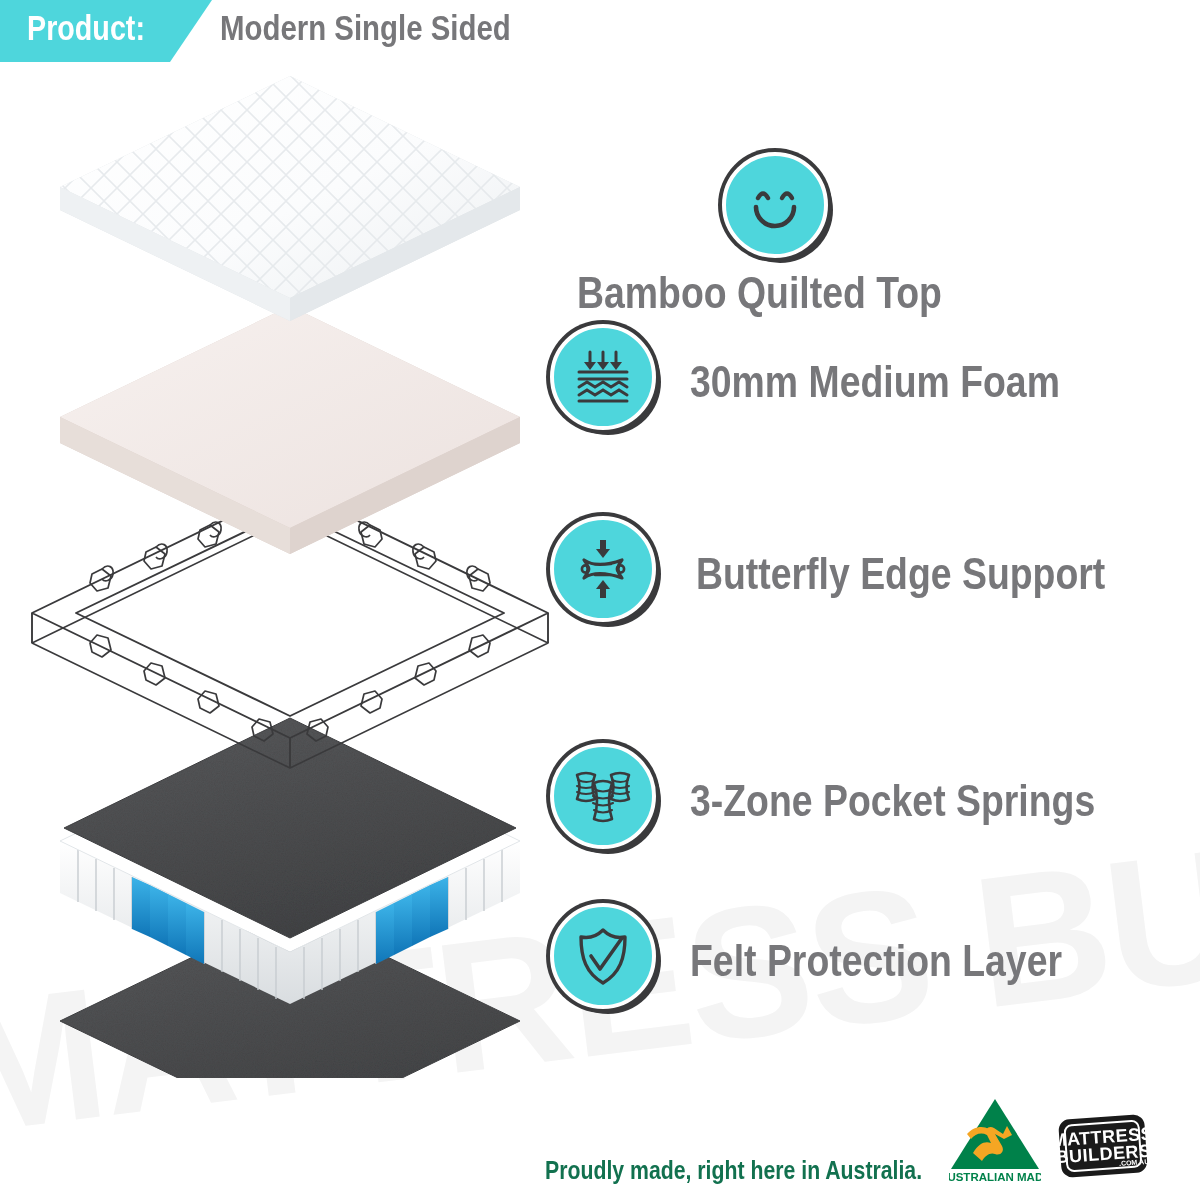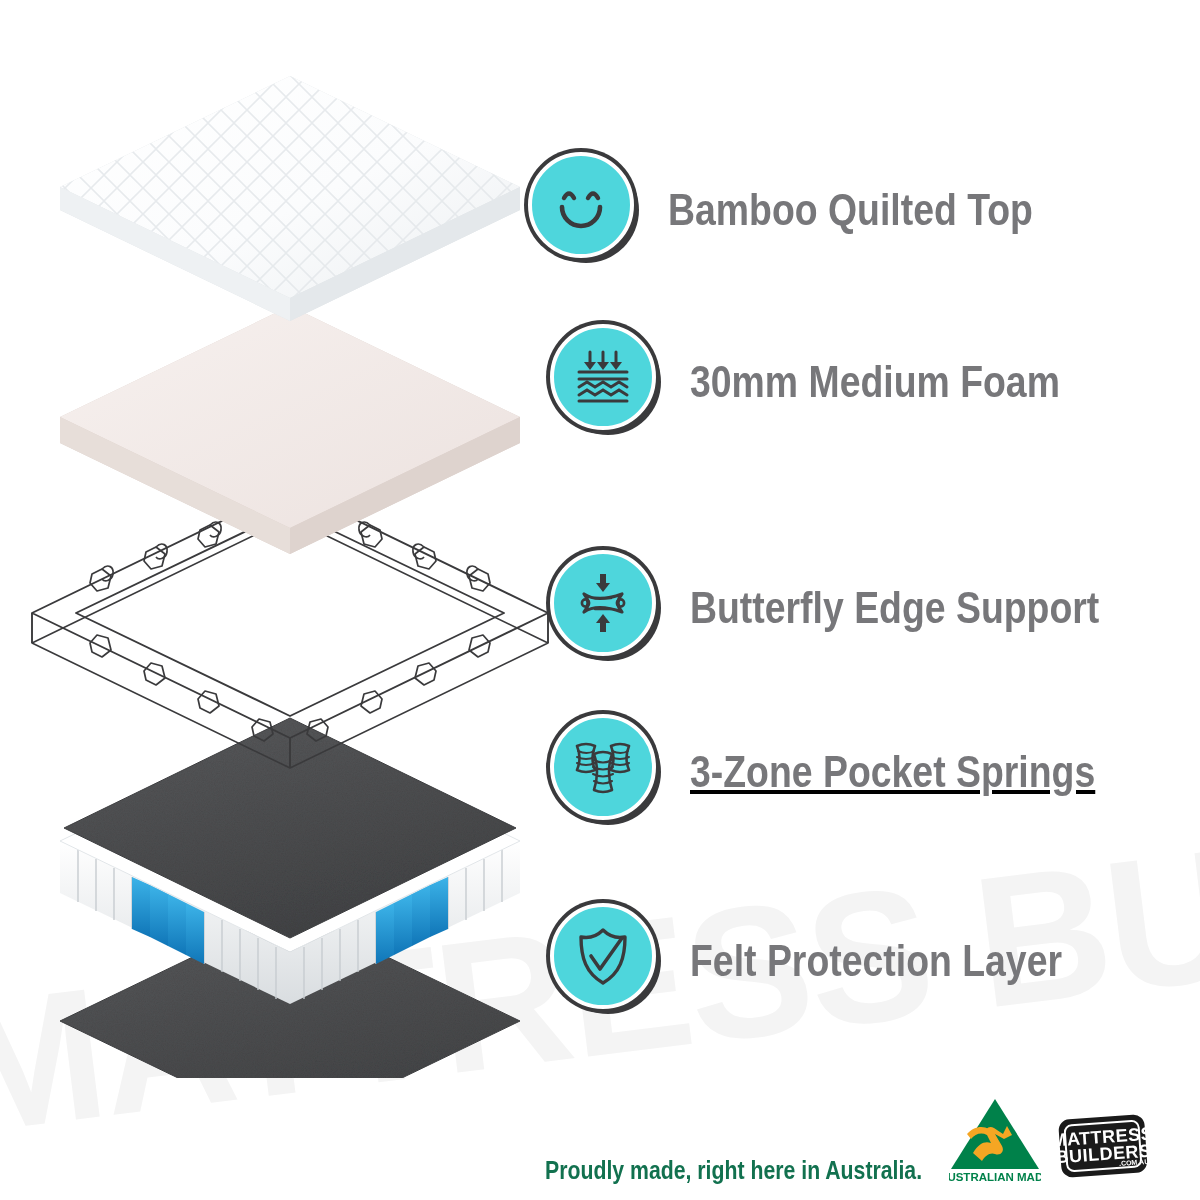--- a/index.html
+++ b/index.html
@@ -167,20 +167,25 @@
     flex: 0 0 96px;
   }
 </style>
 </head>
 <body>
 
 <div id="page">
 
   <div class="watermark">MATTRESS BUILDERS</div>
 
+  <div class="header">
+    <div class="header-banner"></div>
+    <div class="header-label">Product:</div>
+    <div class="header-title">Modern Single Sided</div>
+  </div>
 
   <div class="illustration">
     <svg width="580" height="1020" viewBox="0 0 580 1020" xmlns="http://www.w3.org/2000/svg">
       <defs>
 
         <pattern id="quiltPat" width="26" height="26" patternUnits="userSpaceOnUse" patternTransform="rotate(0)">
           <path d="M0 13 L13 0 L26 13 L13 26 Z" fill="none" stroke="#e3e7ea" stroke-width="1.6"></path>
         </pattern>
         <linearGradient id="quiltShade" x1="0" y1="0" x2="1" y2="1">
           <stop offset="0%" stop-color="#ffffff"></stop>
@@ -340,21 +345,21 @@
         <polygon points="290,18 520,129 290,240 60,129" fill="url(#quiltShade)"></polygon>
         <g clip-path="none">
           <polygon points="290,18 520,129 290,240 60,129" fill="url(#quiltPat)" opacity="0.85"></polygon>
         </g>
         <polygon points="60,129 290,240 290,263 60,152" fill="#eef1f3"></polygon>
         <polygon points="290,240 520,129 520,152 290,263" fill="#e4e8eb"></polygon>
       </g>
     </svg>
   </div>
 
-  <div class="feature" style="left:528px; top:152px;">
+  <div class="feature" style="left:553px; top:152px;flex-direction:column;">
     <div class="feature-icon">
       <div class="shadow"></div>
       <div class="ring">
         <svg width="62" height="62" viewBox="0 0 62 62">
           <path d="M14 24 q5 -9 10 0" fill="none" stroke="#3a3a3c" stroke-width="4.4" stroke-linecap="round"></path>
           <path d="M38 24 q5 -9 10 0" fill="none" stroke="#3a3a3c" stroke-width="4.4" stroke-linecap="round"></path>
           <path d="M12 33 a19 19 0 0 0 38 0" fill="none" stroke="#3a3a3c" stroke-width="4.6" stroke-linecap="round"></path>
         </svg>
       </div>
     </div>
@@ -382,21 +387,21 @@
             <path d="M8 42 l8 -5 l8 5 l8 -5 l8 5 l8 -5 l8 5"></path>
             <path d="M8 50 l8 -5 l8 5 l8 -5 l8 5 l8 -5 l8 5"></path>
             <line x1="8" y1="56" x2="56" y2="56"></line>
           </g>
         </svg>
       </div>
     </div>
     <div class="feature-label">30mm Medium Foam</div>
   </div>
 
-  <div class="feature" style="left:550px; top:550px;">
+  <div class="feature" style="left:550px; top:516px;gap:6px;">
     <div class="feature-icon">
       <div class="shadow"></div>
       <div class="ring">
         <svg width="66" height="66" viewBox="0 0 66 66">
           <g fill="#3a3a3c">
             <rect x="30" y="4" width="6" height="11"></rect>
             <polygon points="26,13 40,13 33,22"></polygon>
             <rect x="30" y="51" width="6" height="11"></rect>
             <polygon points="26,53 40,53 33,44"></polygon>
           </g>
@@ -406,21 +411,21 @@
           <g stroke="#3a3a3c" stroke-width="2.4" stroke-linecap="round">
             <line x1="25" y1="28" x2="41" y2="28"></line>
             <line x1="25" y1="39" x2="41" y2="39"></line>
           </g>
         </svg>
       </div>
     </div>
     <div class="feature-label">Butterfly Edge Support</div>
   </div>
 
-  <div class="feature" style="left:550px; top:714px;text-decoration:underline;">
+  <div class="feature" style="left:550px; top:743px;">
     <div class="feature-icon">
       <div class="shadow"></div>
       <div class="ring">
         <svg width="68" height="66" viewBox="0 0 68 66">
           <g fill="#4ED6DC" stroke="#3a3a3c" stroke-width="2.6" stroke-linejoin="round">
             <path d="M8 12 q9 -4 18 0 q-5 12 0 24 q-9 4 -18 0 q5 -12 0 -24 z"></path>
             <path d="M42 12 q9 -4 18 0 q-5 12 0 24 q-9 4 -18 0 q5 -12 0 -24 z"></path>
           </g>
           <g fill="none" stroke="#3a3a3c" stroke-width="2" stroke-linecap="round">
             <path d="M9 17 q9 4 16 0"></path>

